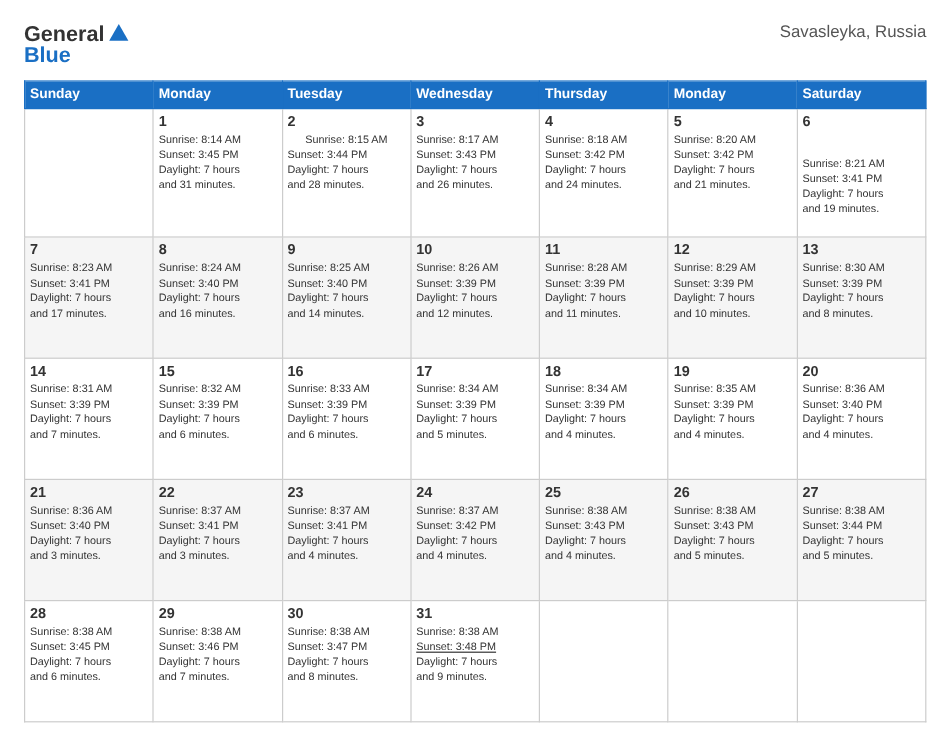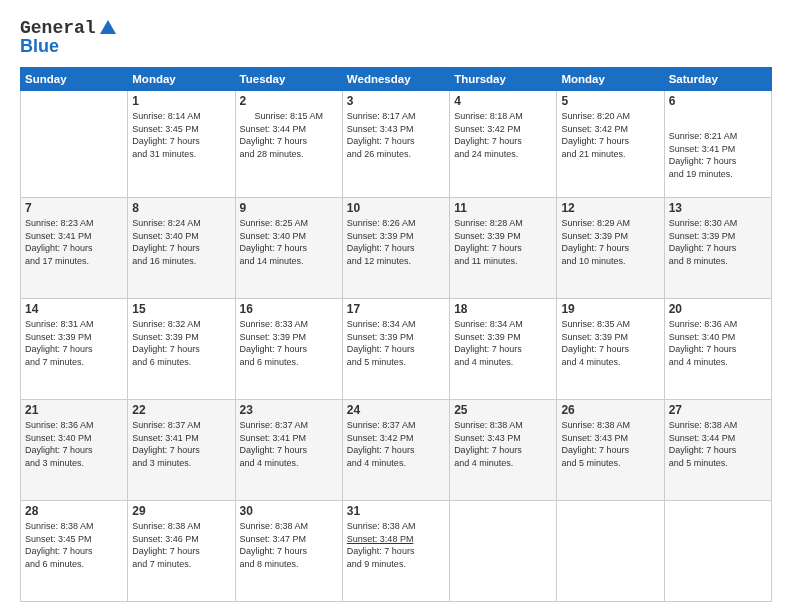--- a/index.html
+++ b/index.html
@@ -29,21 +29,21 @@
       align-items: flex-start;
     }
     .logo-text {
       display: flex;
       align-items: center;
       font-size: 18px;
       font-weight: bold;
       color: #333;
       line-height: 1;
     }
-    .logo-general { color: #333; font-family: Liberation Mono, monospace; }
+    .logo-general { color: #333; }
     .logo-blue { color: #1a6fc4; }
     .logo-icon {
       width: 20px;
       height: 20px;
       margin-left: 2px;
     }
     .title-block {
       text-align: right;
     }
     .month-title {
@@ -108,20 +108,21 @@
         <span class="logo-general">General</span>
         <svg class="logo-icon" viewBox="0 0 20 20">
           <polygon points="10,2 18,16 2,16" fill="#1a6fc4"></polygon>
         </svg>
       </div>
       <div style="margin-top:-2px;">
         <span class="logo-blue" style="color:#1a6fc4;font-size:18px;font-weight:bold;">Blue</span>
       </div>
     </div>
     <div class="title-block">
+      <div class="location">Savasleyka, Russia</div>
     </div>
   </div>
 
   <table class="calendar">
     <thead>
       <tr>
         <th>Sunday</th>
         <th>Monday</th>
         <th>Tuesday</th>
         <th>Wednesday</th>

